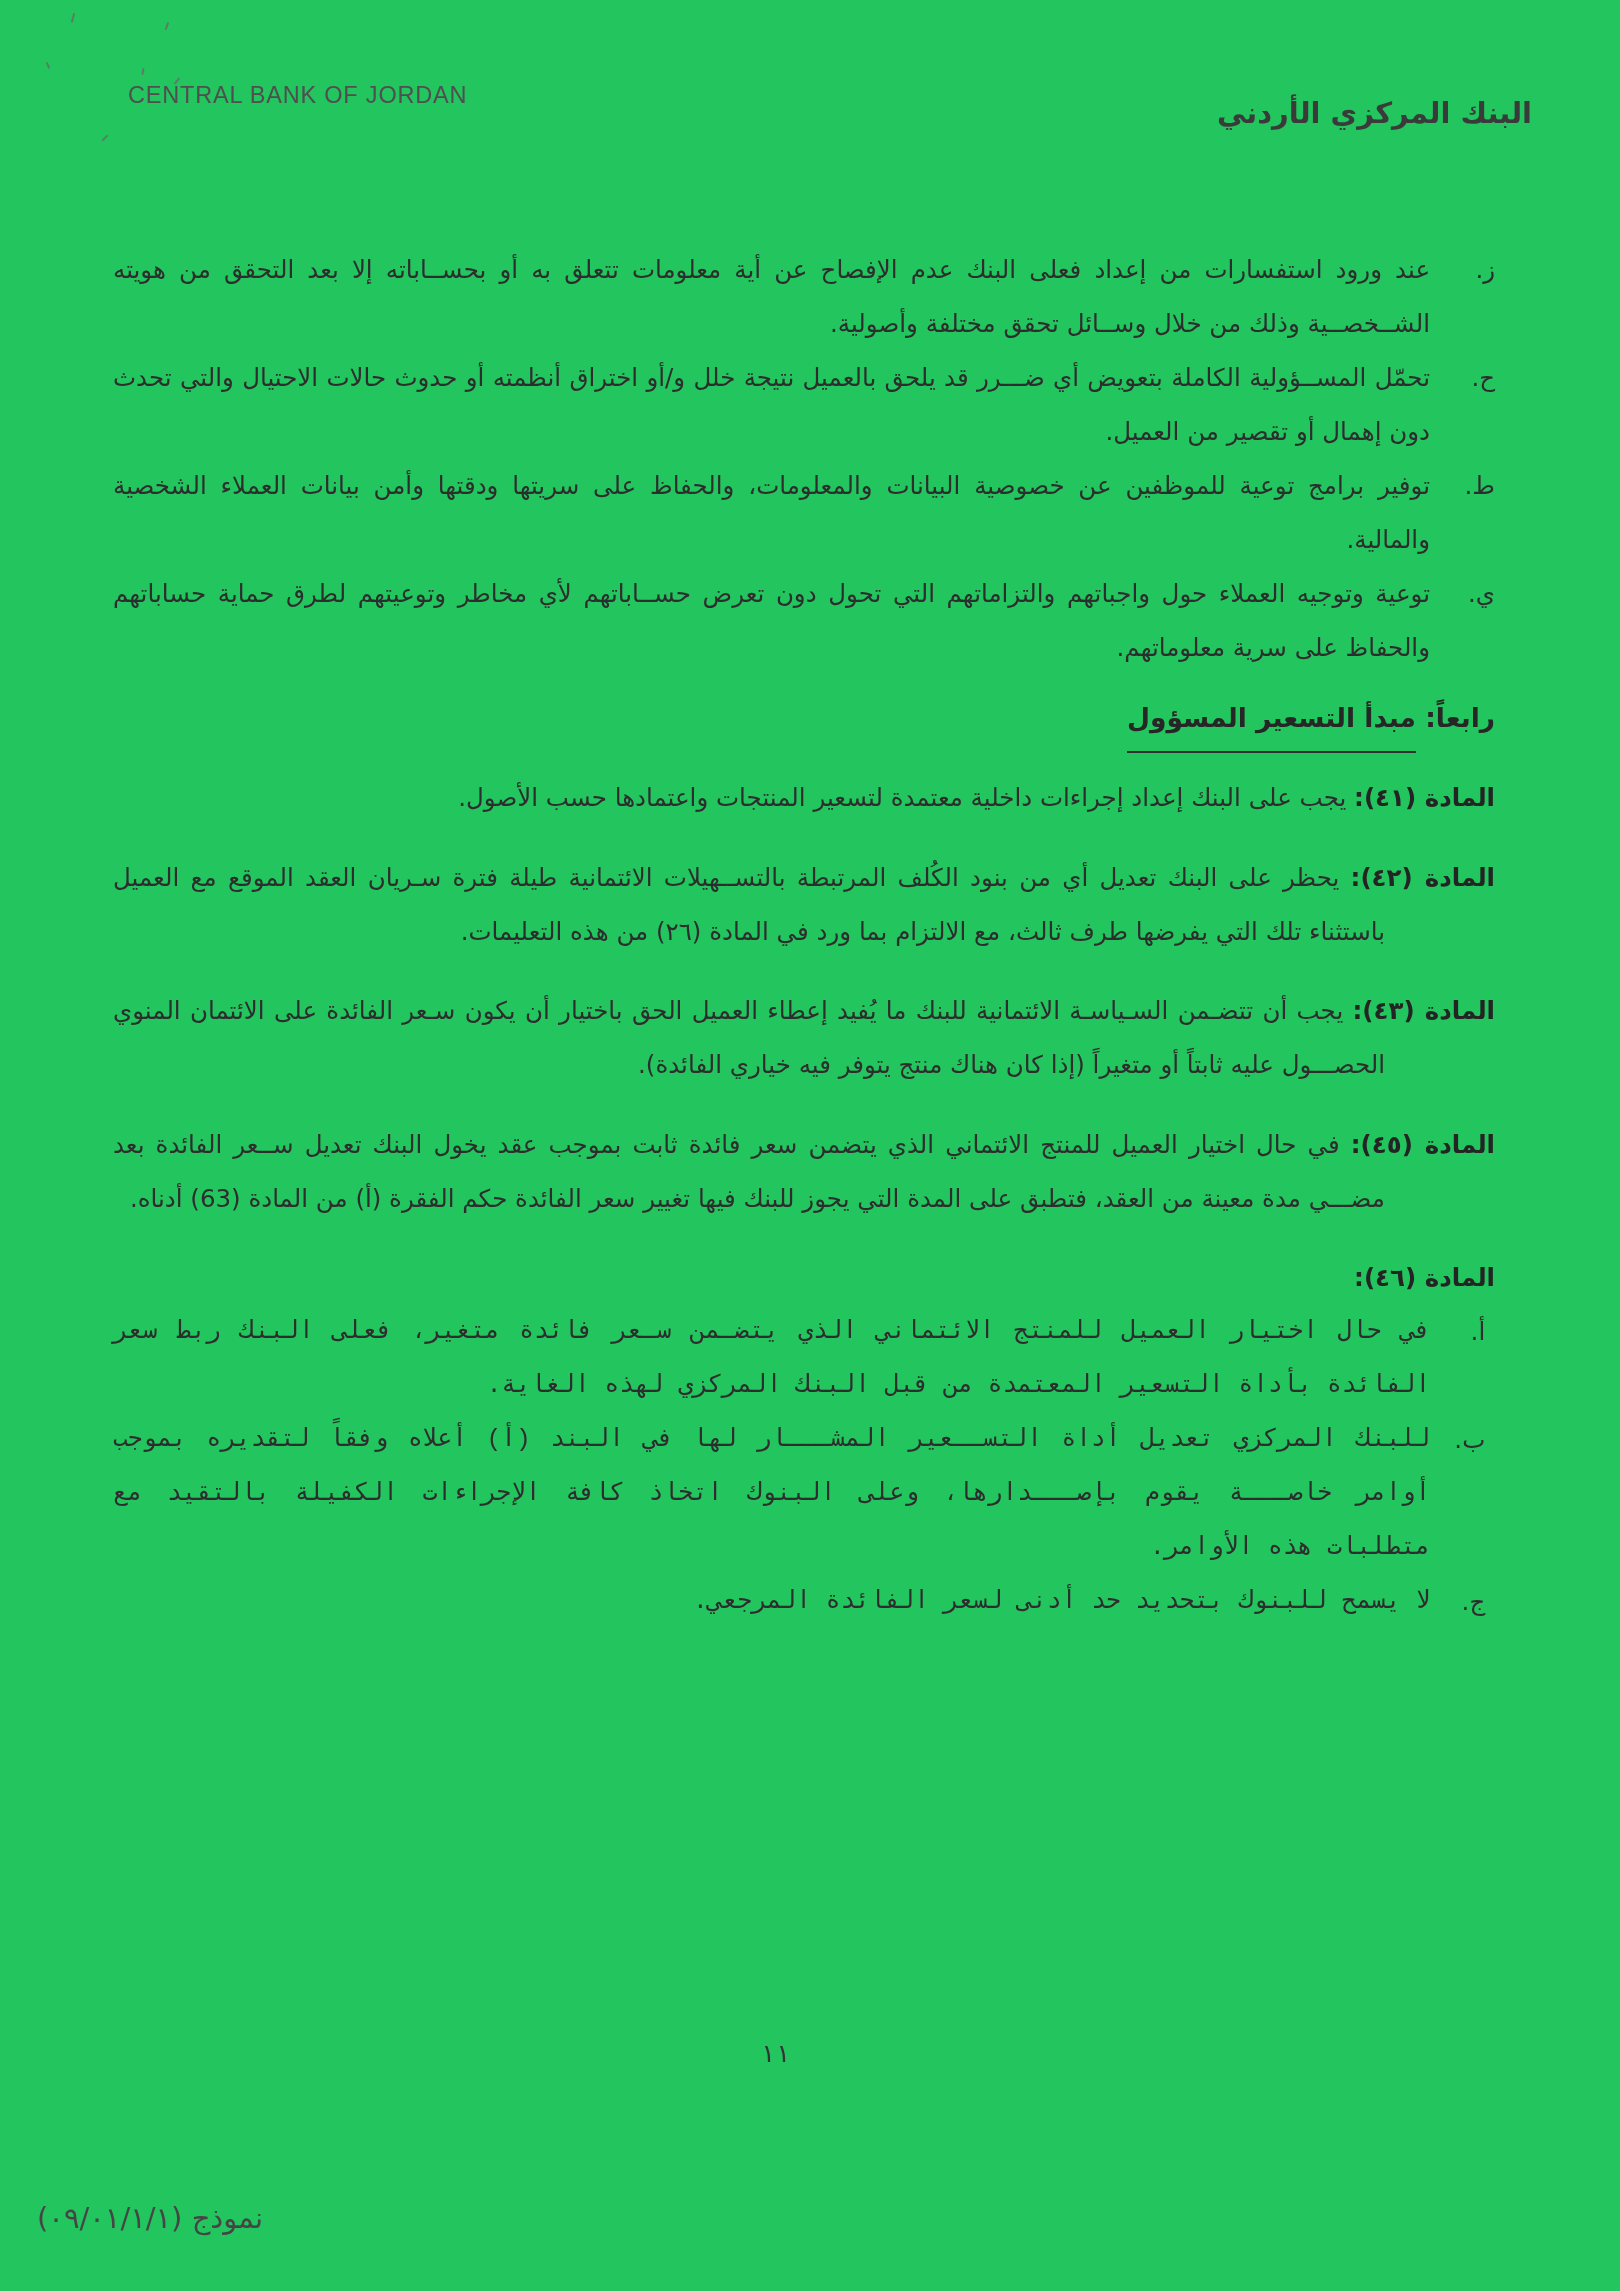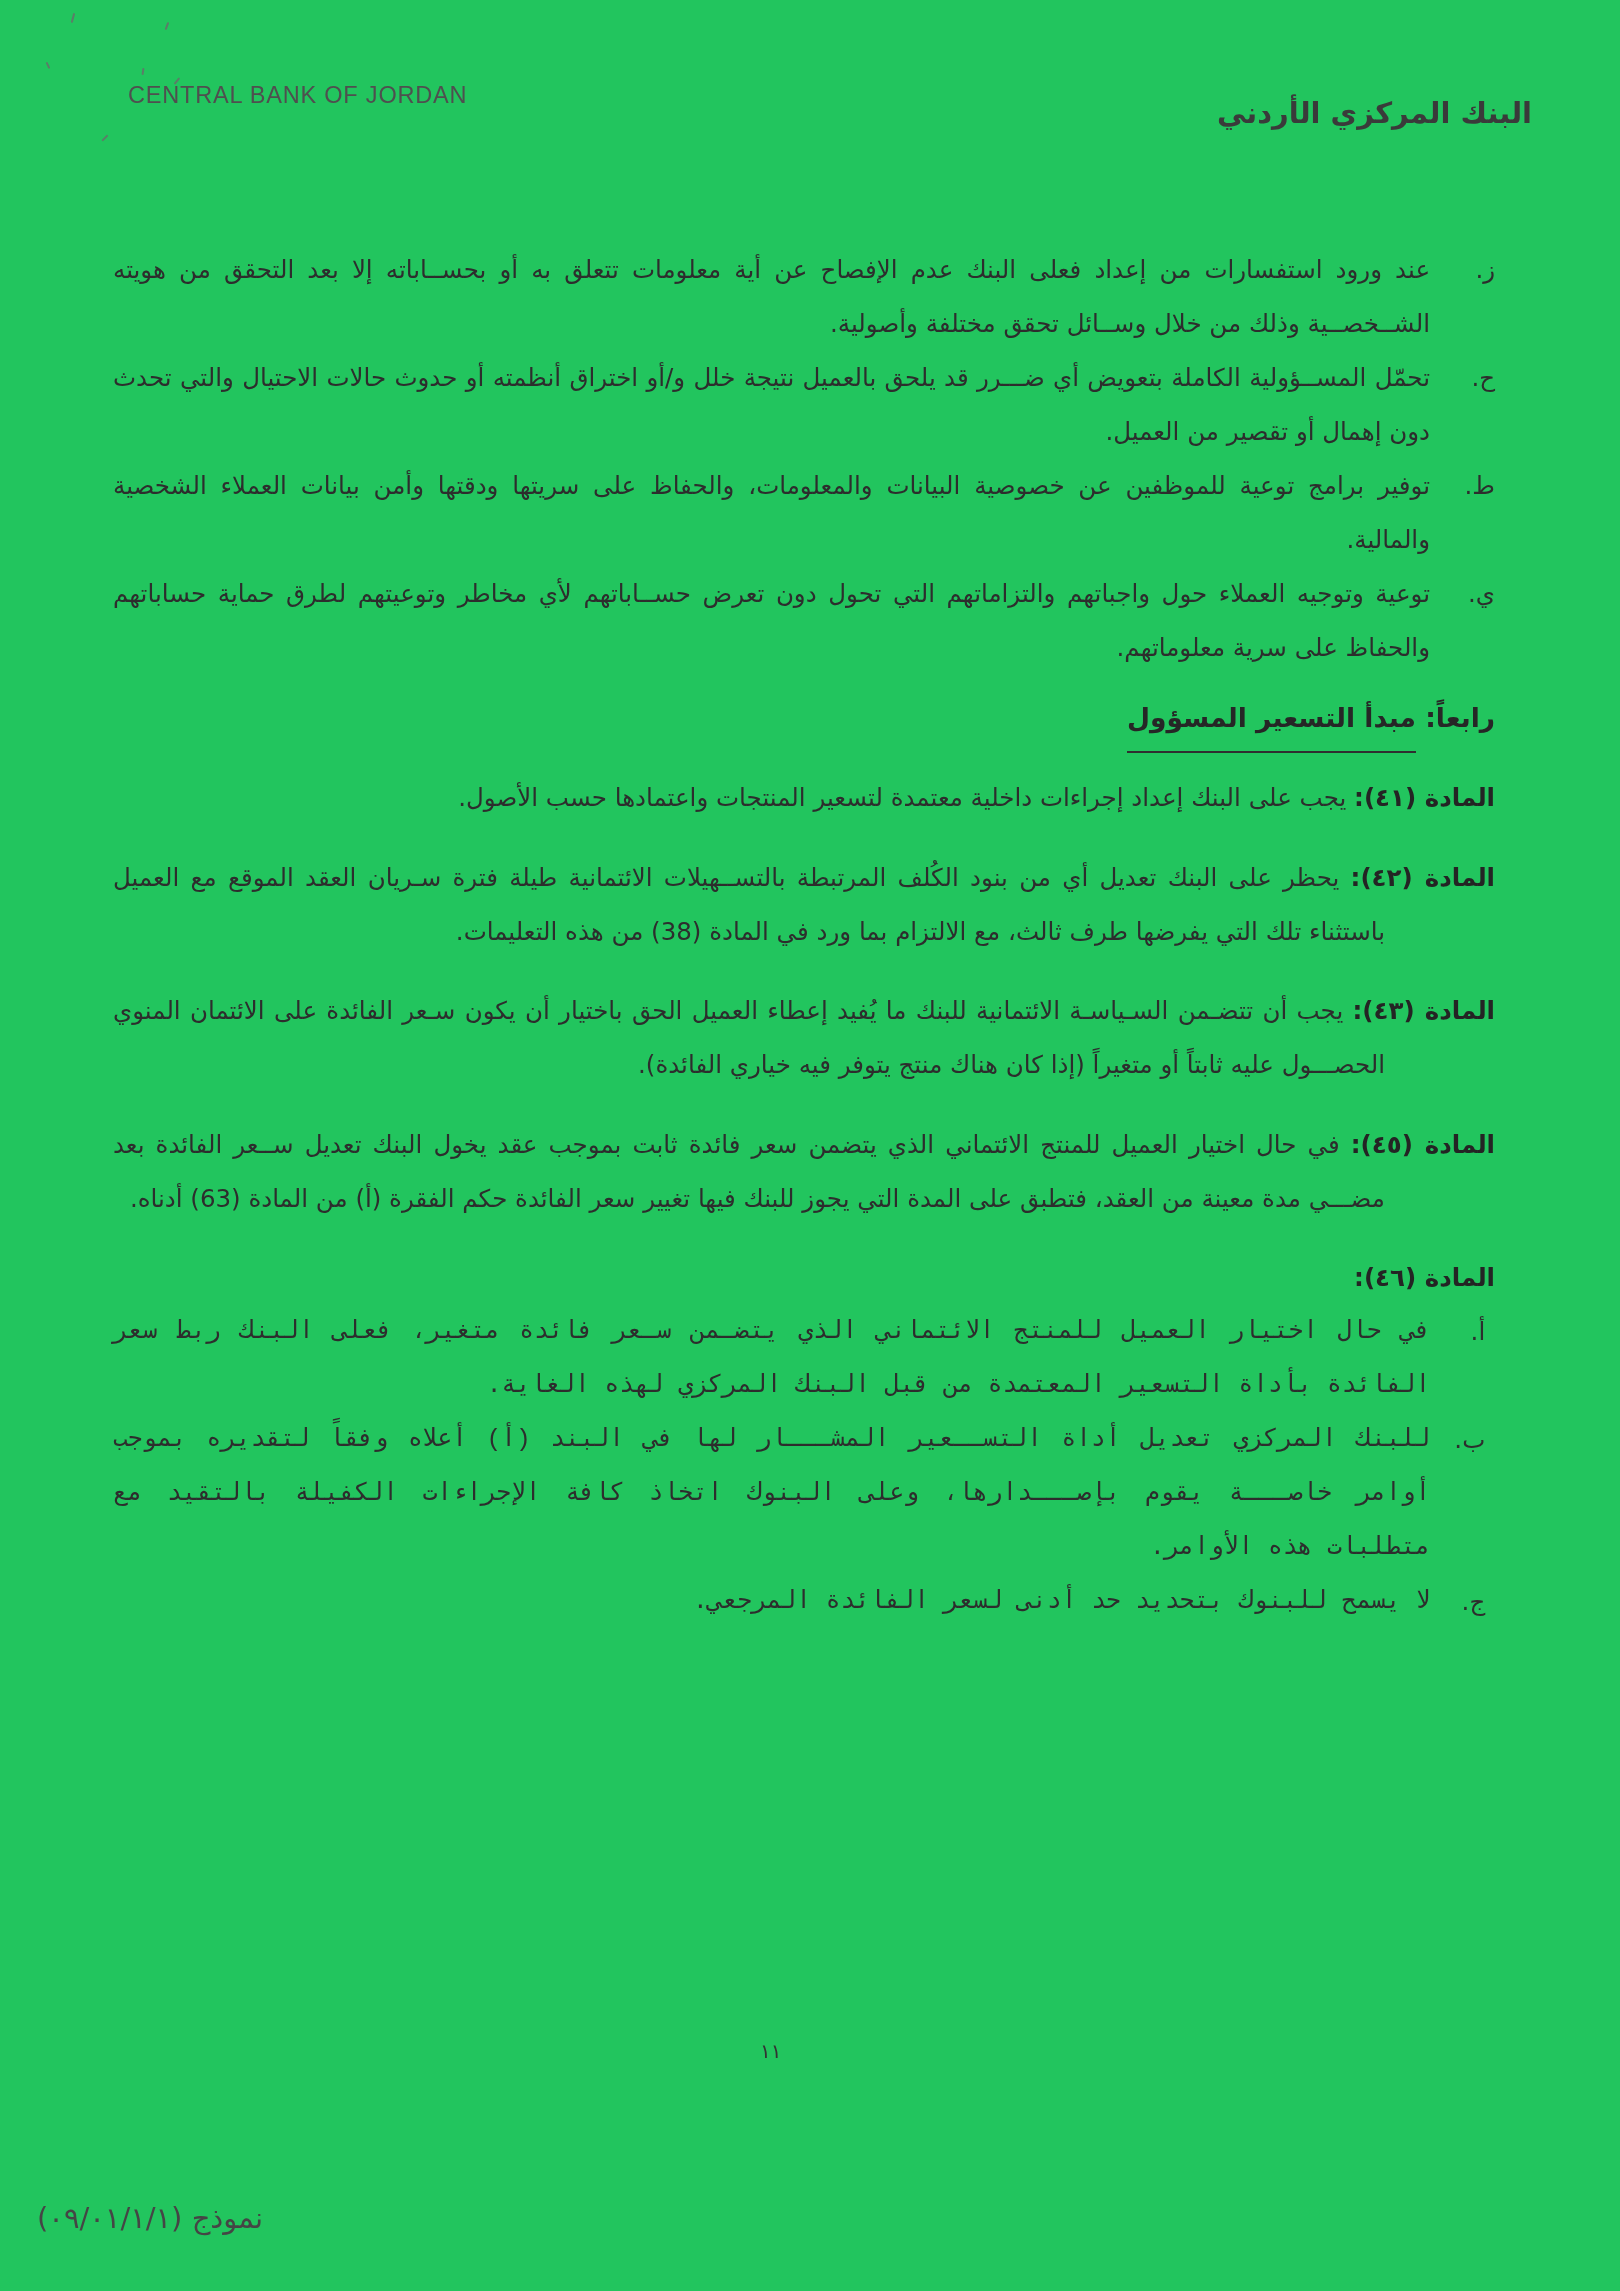--- a/index.html
+++ b/index.html
@@ -68,21 +68,21 @@
   p.article .label { font-weight: bold; color: #242424; }
   p.article.label-only { margin-bottom: 0; }
 
   ol.sub-lettered { list-style: none; margin: 0; padding: 0 9.8px 0 0; }
   ol.sub-lettered > li { display: flex; }
   ol.sub-lettered > li > .marker { flex: 0 0 55px; }
   ol.sub-lettered > li > .txt { flex: 1 1 auto; text-align: justify; font-family: Liberation Mono, monospace; }
 
   .page-number {
     position: absolute; top: 2039px; left: 760px;
-    font-size: 20px; color: #333; direction: rtl;
+    font-size: 25px; color: #333; direction: rtl; font-family: Liberation Mono, monospace;
   }
   .form-number {
     position: absolute; left: 37px; top: 2201px;
     direction: rtl; font-size: 29px; color: #454545;
     white-space: nowrap;
   }
 </style>
 </head>
 <body>
 
@@ -124,21 +124,21 @@
       <span class="underlined">مبدأ التسعير المسؤول</span>
     </h2>
 
     <p class="article">
       <span class="label">المادة (٤١):</span>
       <span>يجب على البنك إعداد إجراءات داخلية معتمدة لتسعير المنتجات واعتمادها حسب الأصول.</span>
     </p>
 
     <p class="article">
       <span class="label">المادة (٤٢):</span>
-      <span>يحظر على البنك تعديل أي من بنود الكُلف المرتبطة بالتســهيلات الائتمانية طيلة فترة سـريان العقد الموقع مع العميل باستثناء تلك التي يفرضها طرف ثالث، مع الالتزام بما ورد في المادة (38) من هذه التعليمات.</span>
+      <span>يحظر على البنك تعديل أي من بنود الكُلف المرتبطة بالتســهيلات الائتمانية طيلة فترة سـريان العقد الموقع مع العميل باستثناء تلك التي يفرضها طرف ثالث، مع الالتزام بما ورد في المادة (٢٦) من هذه التعليمات.</span>
     </p>
 
     <p class="article">
       <span class="label">المادة (٤٣):</span>
       <span>يجب أن تتضـمن السـياسـة الائتمانية للبنك ما يُفيد إعطاء العميل الحق باختيار أن يكون سـعر الفائدة على الائتمان المنوي الحصـــول عليه ثابتاً أو متغيراً (إذا كان هناك منتج يتوفر فيه خياري الفائدة).</span>
     </p>
 
 
     <p class="article">
       <span class="label">المادة (٤٥):</span>

